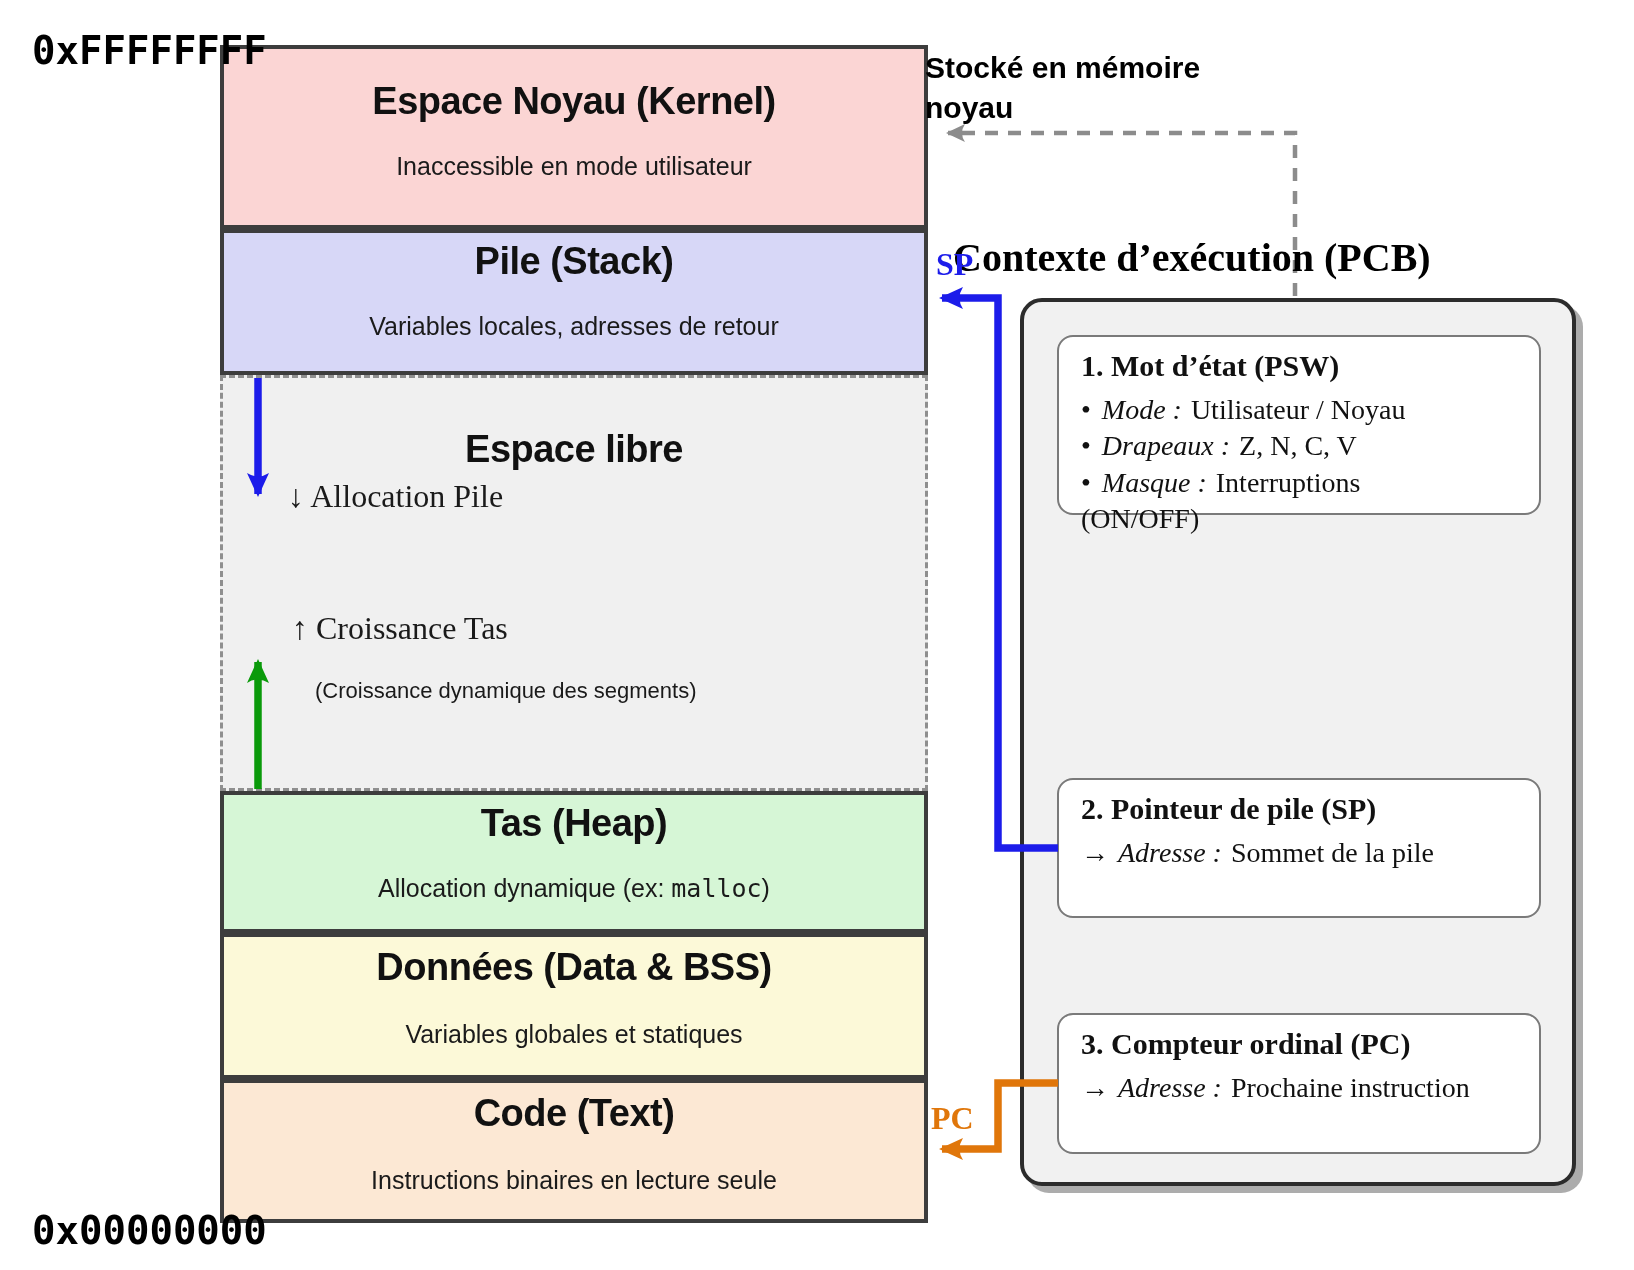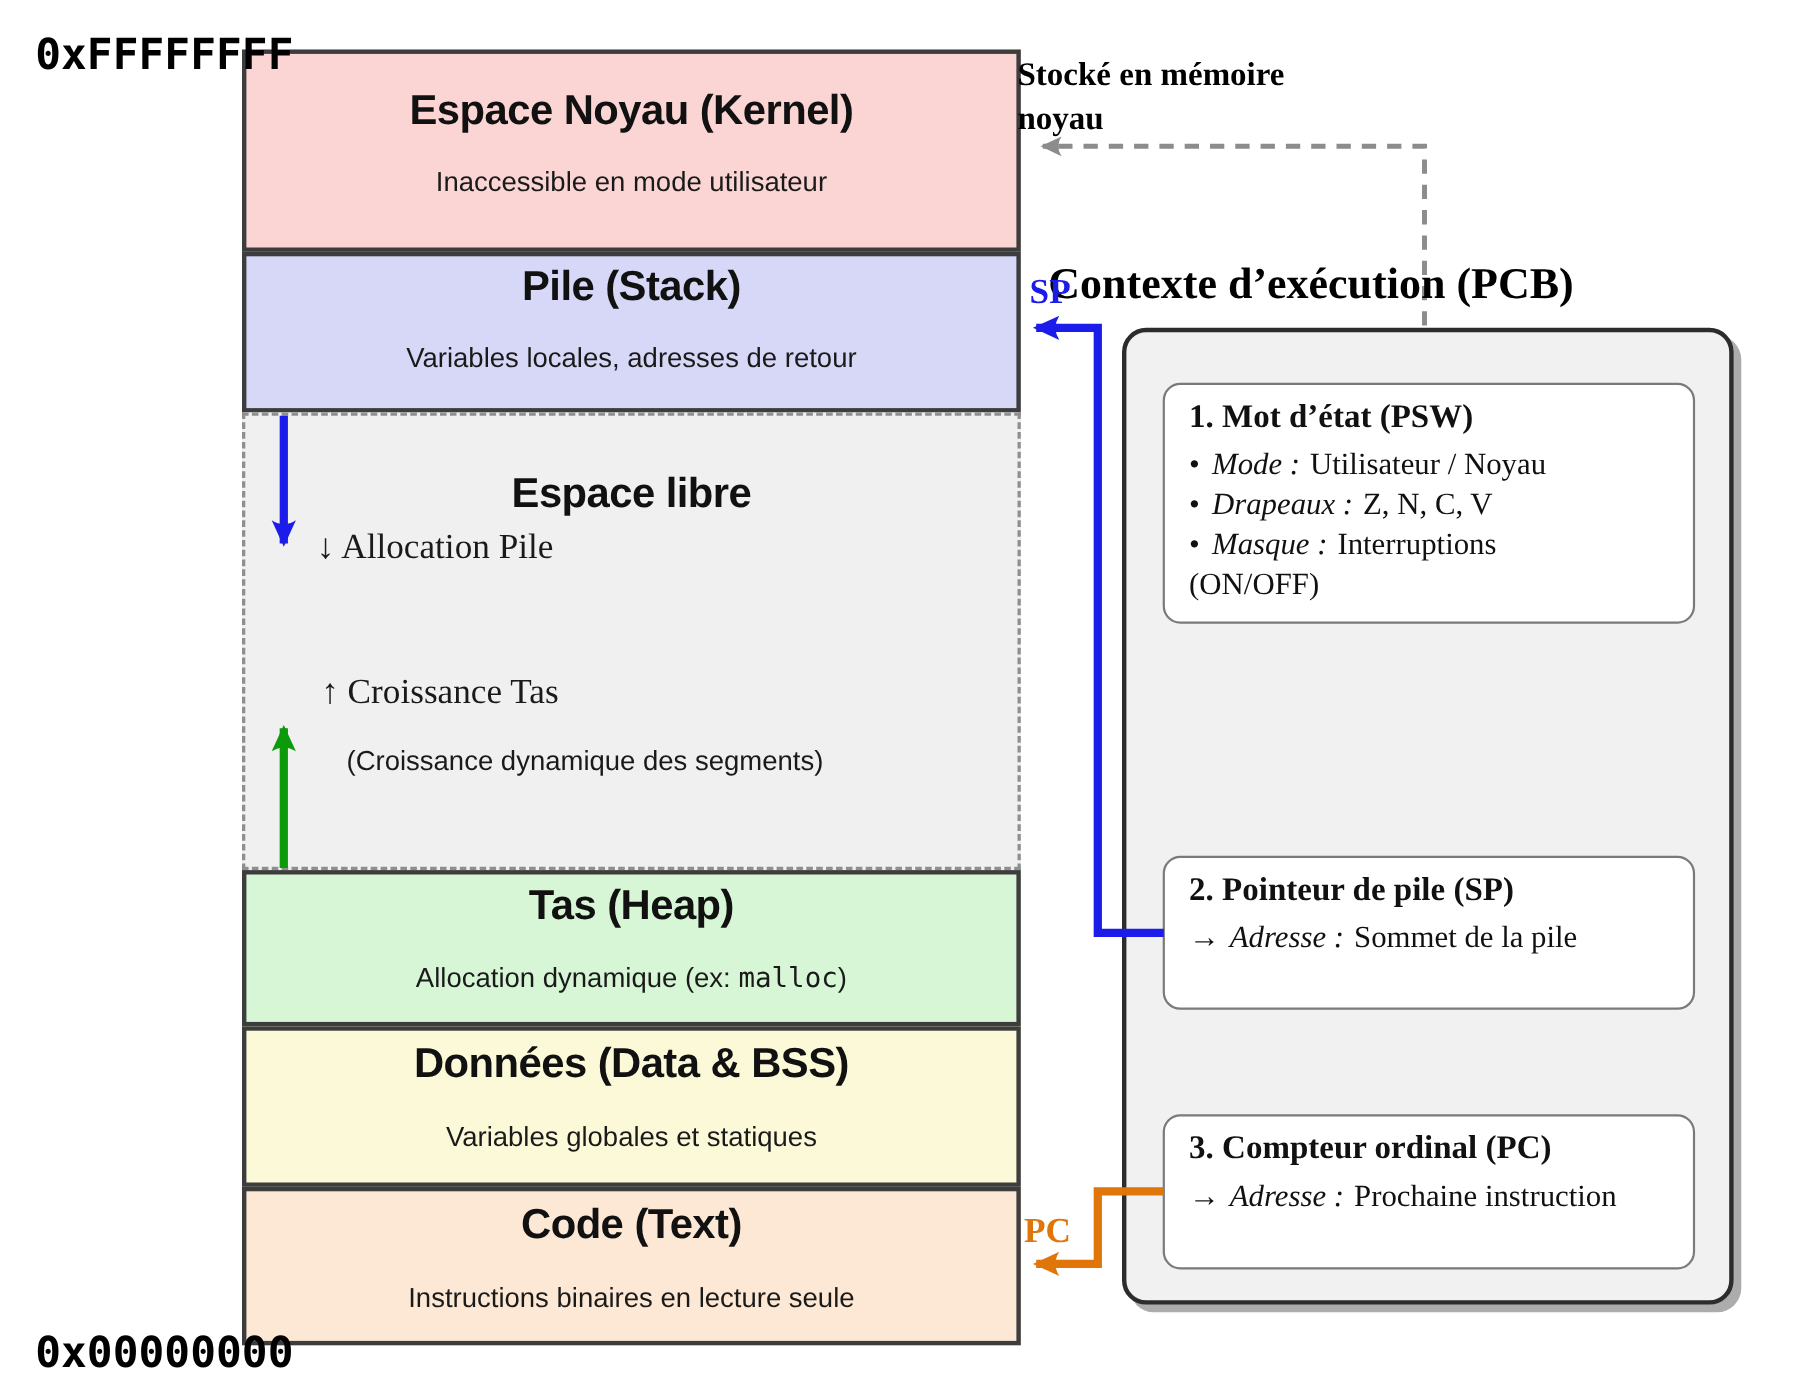--- a/index.html
+++ b/index.html
@@ -16,37 +16,37 @@
   .seg-data{top:933px;height:146px;background:#fcf9d8;}
   .seg-code{top:1079px;height:144px;background:#fce8d4;}
 
   
   .lbl{position:absolute;color:#111;}
   .seg-title{left:220px;width:708px;text-align:center;font-weight:bold;font-size:38px;letter-spacing:-0.5px;}
   .seg-sub{left:220px;width:708px;text-align:center;font-size:25px;color:#1a1a1a;}
   .mono{font-family:"DejaVu Sans Mono", monospace;}
   .addr{font-family:"DejaVu Sans Mono", monospace;font-weight:bold;font-size:39px;color:#000;}
   .growth-label{font-family:"Liberation Serif", serif;font-size:32px;color:#1a1a1a;white-space:nowrap;}
-  .growth-note{font-size:25px;color:#1a1a1a;white-space:nowrap;}
-  .stored-note{left:925px;top:48px;width:285px;font-family:Liberation Serif, serif;
+  .growth-note{font-size:22px;color:#1a1a1a;white-space:nowrap;}
+  .stored-note{left:925px;top:48px;width:285px;font-family:Liberation Sans, sans-serif;
     font-weight:bold;font-size:30px;line-height:1.32;color:#000;}
   .pcb-title{left:953px;top:234px;font-family:"Liberation Serif", serif;font-weight:bold;
     font-size:40px;white-space:nowrap;color:#000;}
   .reg-label{font-family:"Liberation Serif", serif;font-weight:bold;font-size:32px;white-space:nowrap;}
   .sp-label{left:936px;top:246px;color:#1c1cea;}
   .pc-label{left:931px;top:1100px;color:#e0760a;}
 
   
   .pcb{position:absolute;left:1020px;top:298px;width:556px;height:888px;box-sizing:border-box;
     background:#f1f1f1;border:4px solid #2c2c2c;border-radius:22px;
     box-shadow:7px 7px 0 rgba(90,90,90,0.5);}
   .card{position:absolute;left:33px;width:484px;box-sizing:border-box;background:#ffffff;
     border:2px solid #7a7a7a;border-radius:16px;padding:12px 22px;
     font-family:"Liberation Serif", "DejaVu Serif", serif;font-size:28px;color:#111;}
-  .card1{top:46px;height:219px;}
+  .card1{top:33px;height:180px;}
   .card2{top:476px;height:140px;}
   .card3{top:711px;height:141px;}
   .card-title{font-weight:bold;font-size:30px;margin-bottom:9px;white-space:nowrap;}
   .card-line{line-height:1.3;max-width:400px;}
   .it{font-style:italic;margin-right:9px;}
   .bullet-marker{margin-right:11px;}
   .arr{margin-right:9px;}
 
   .overlay{position:absolute;left:0;top:0;z-index:5;pointer-events:none;}
   .toplayer{z-index:6;}

